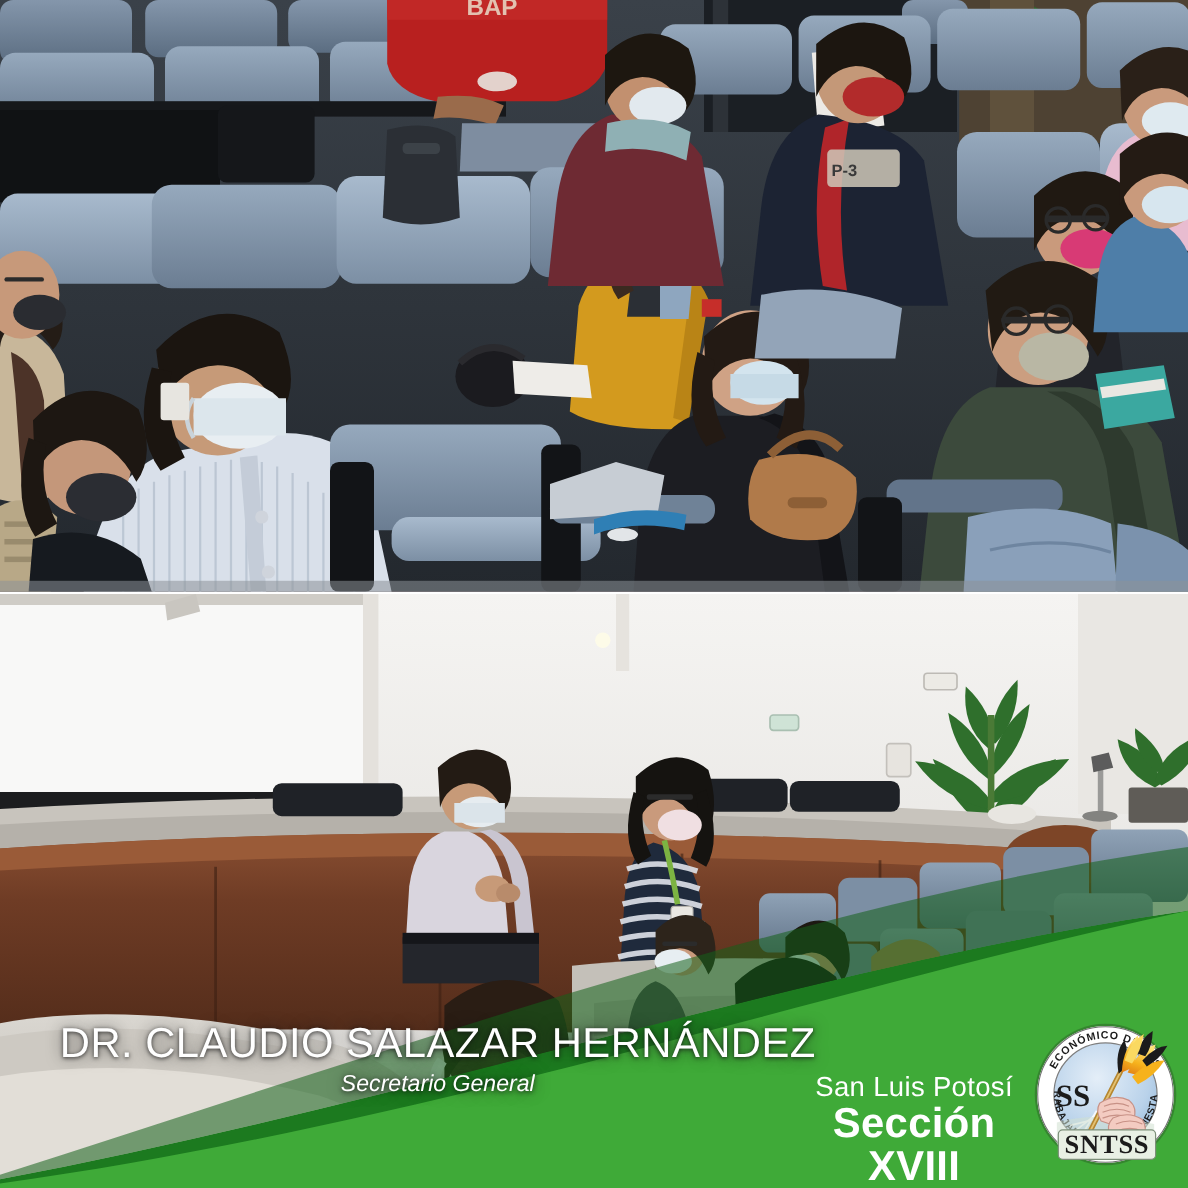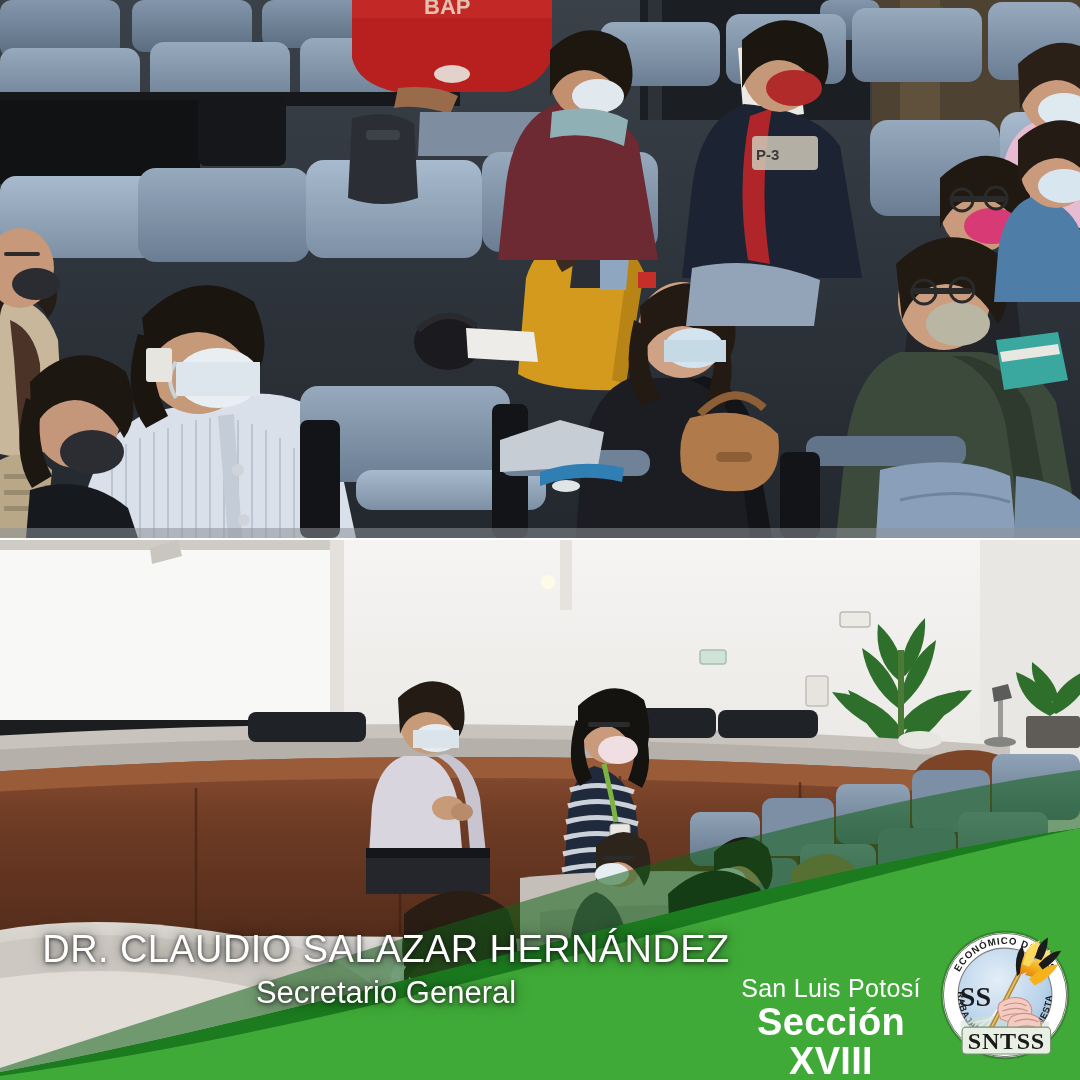--- a/index.html
+++ b/index.html
@@ -15,30 +15,31 @@
 
   
   #seam { position:absolute; left:0; top:538px; width:1080px; height:2px;
           background:#ffffff; }
 
   
   #swoosh { position:absolute; left:0; top:700px; width:1080px; height:380px; }
   #swoosh svg { display:block; width:100%; height:100%; }
 
   
-  #caption { position:absolute; left:0; top:930px; width:772px; text-align:center;
+  #caption { position:absolute; left:12px; top:930px; width:772px; text-align:center;
              pointer-events:none; }
   #caption .name {
     display:block; color:#ffffff; font-size:38px; letter-spacing:.4px;
     line-height:1.05; font-weight:400;
     text-shadow:0 1px 4px rgba(20,20,20,.85), 0 0 14px rgba(20,20,20,.6);
   }
   #caption .role {
-    display:block; color:#ffffff; font-size:31px; line-height:1.5; font-weight:400;
+    display:block; color:#ffffff; font-size:21px; line-height:1.5; font-weight:400;
     text-shadow:0 1px 4px rgba(20,20,20,.85), 0 0 14px rgba(20,20,20,.6);
+    font-style:italic;
   }
 
   
   #lockup { position:absolute; left:726px; top:975px; width:210px; text-align:center; }
   #lockup .city { display:block; color:#ffffff; font-size:25px; font-weight:normal;
     letter-spacing:.3px; line-height:1.1; }
   #lockup .sec  { display:block; color:#ffffff; font-size:38px; font-weight:bold;
     letter-spacing:.3px; line-height:1.05; }
 
   

